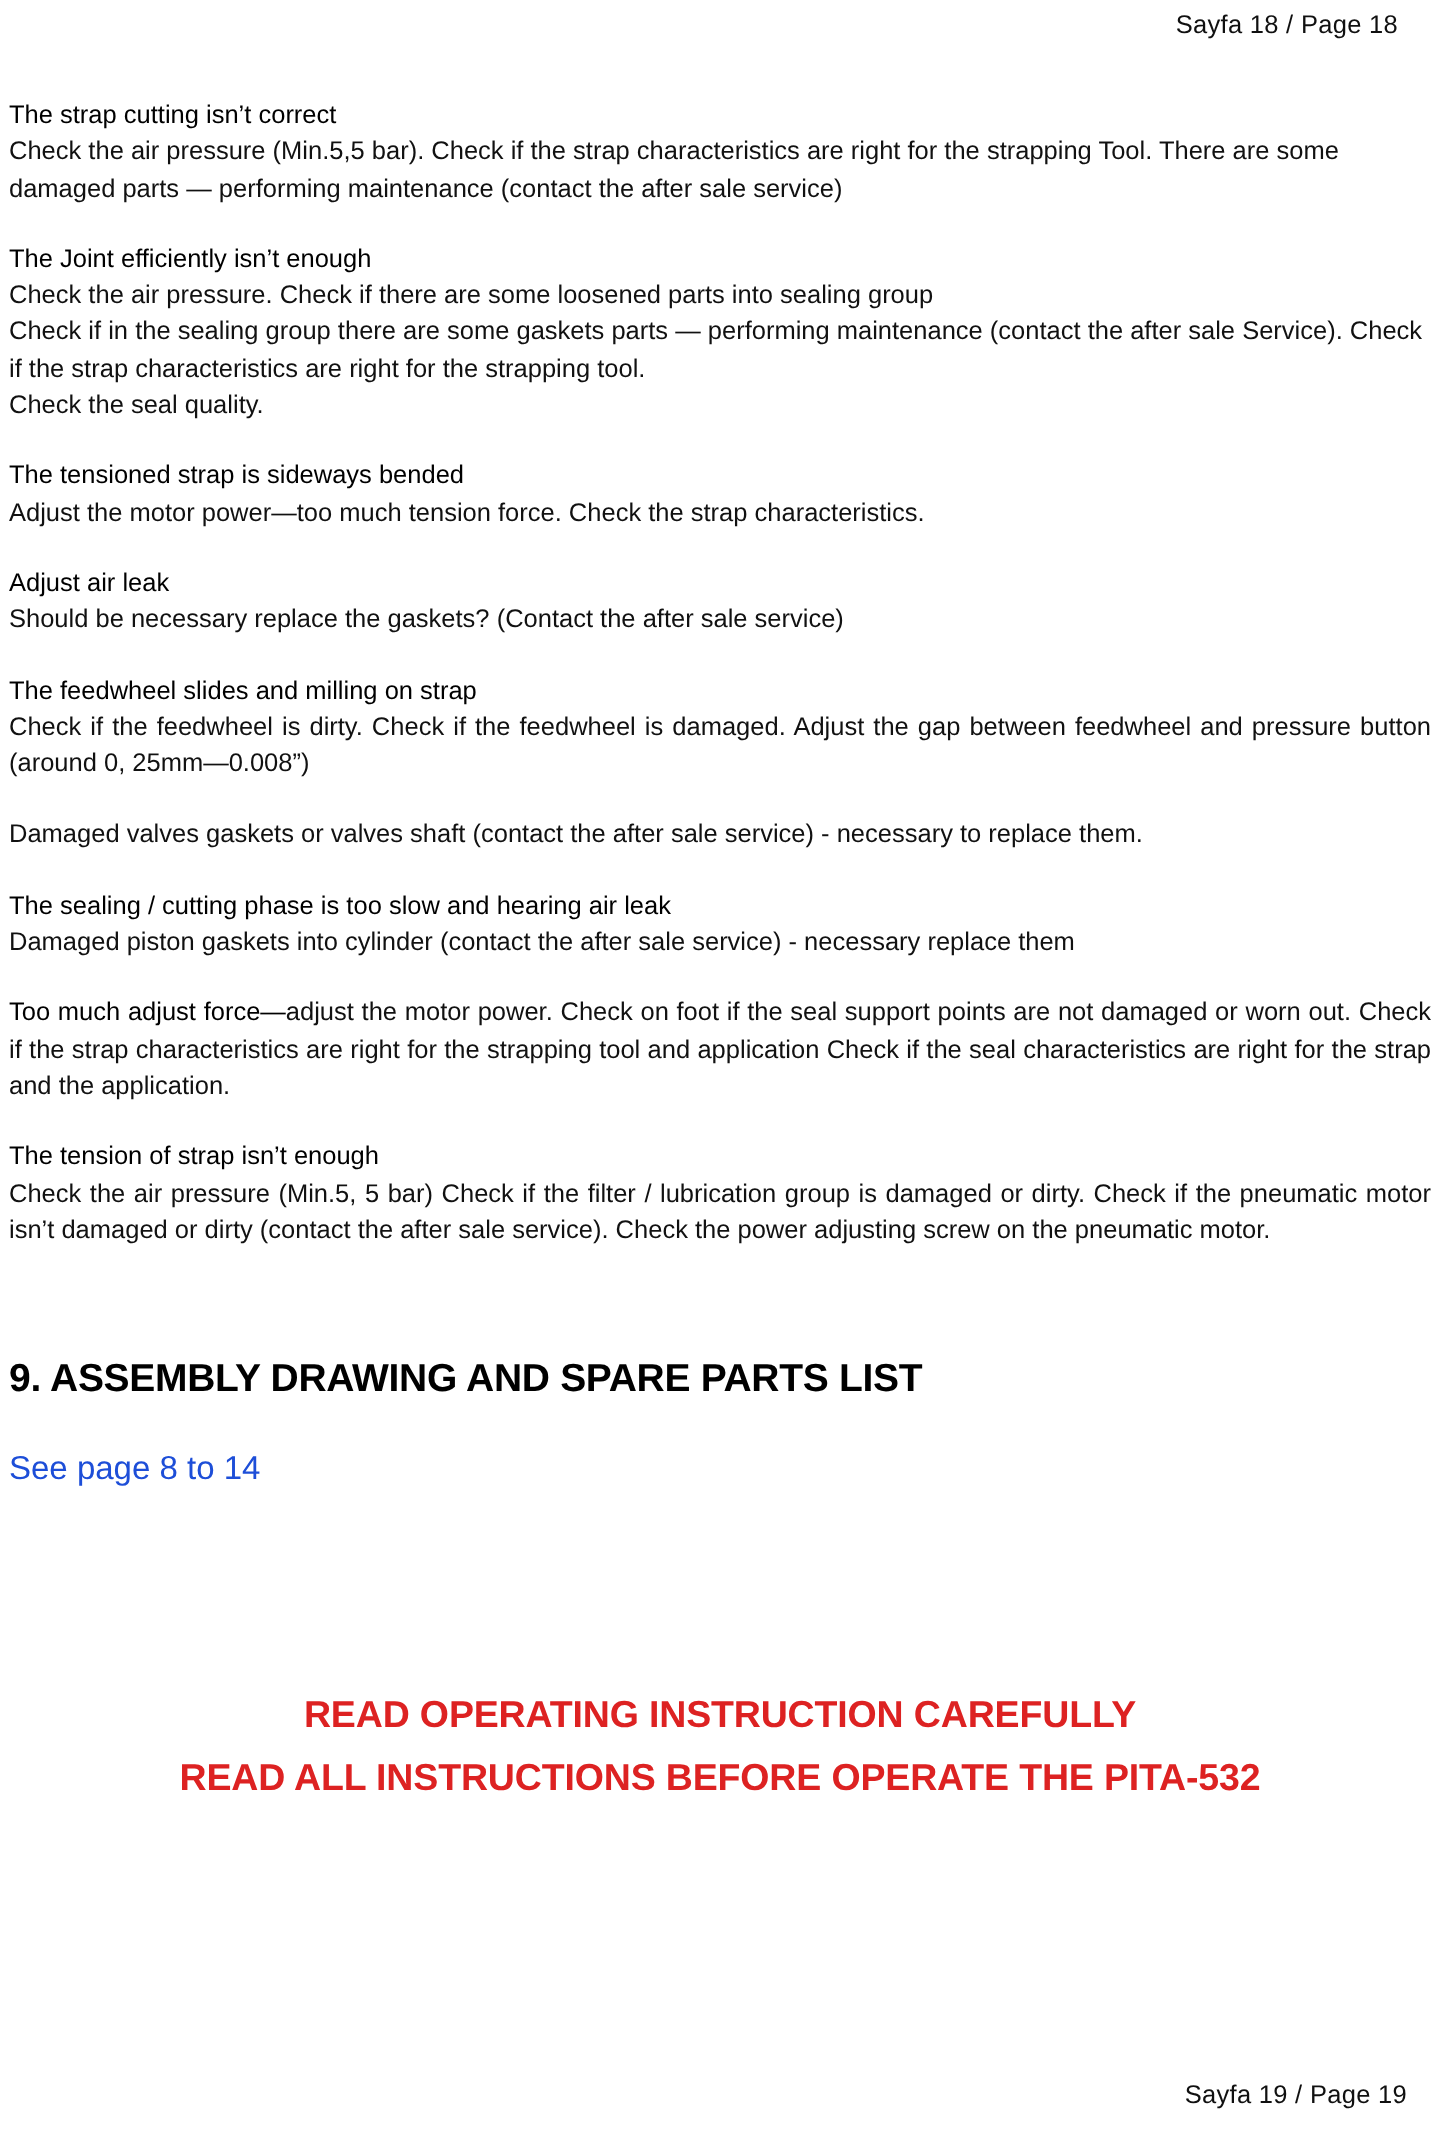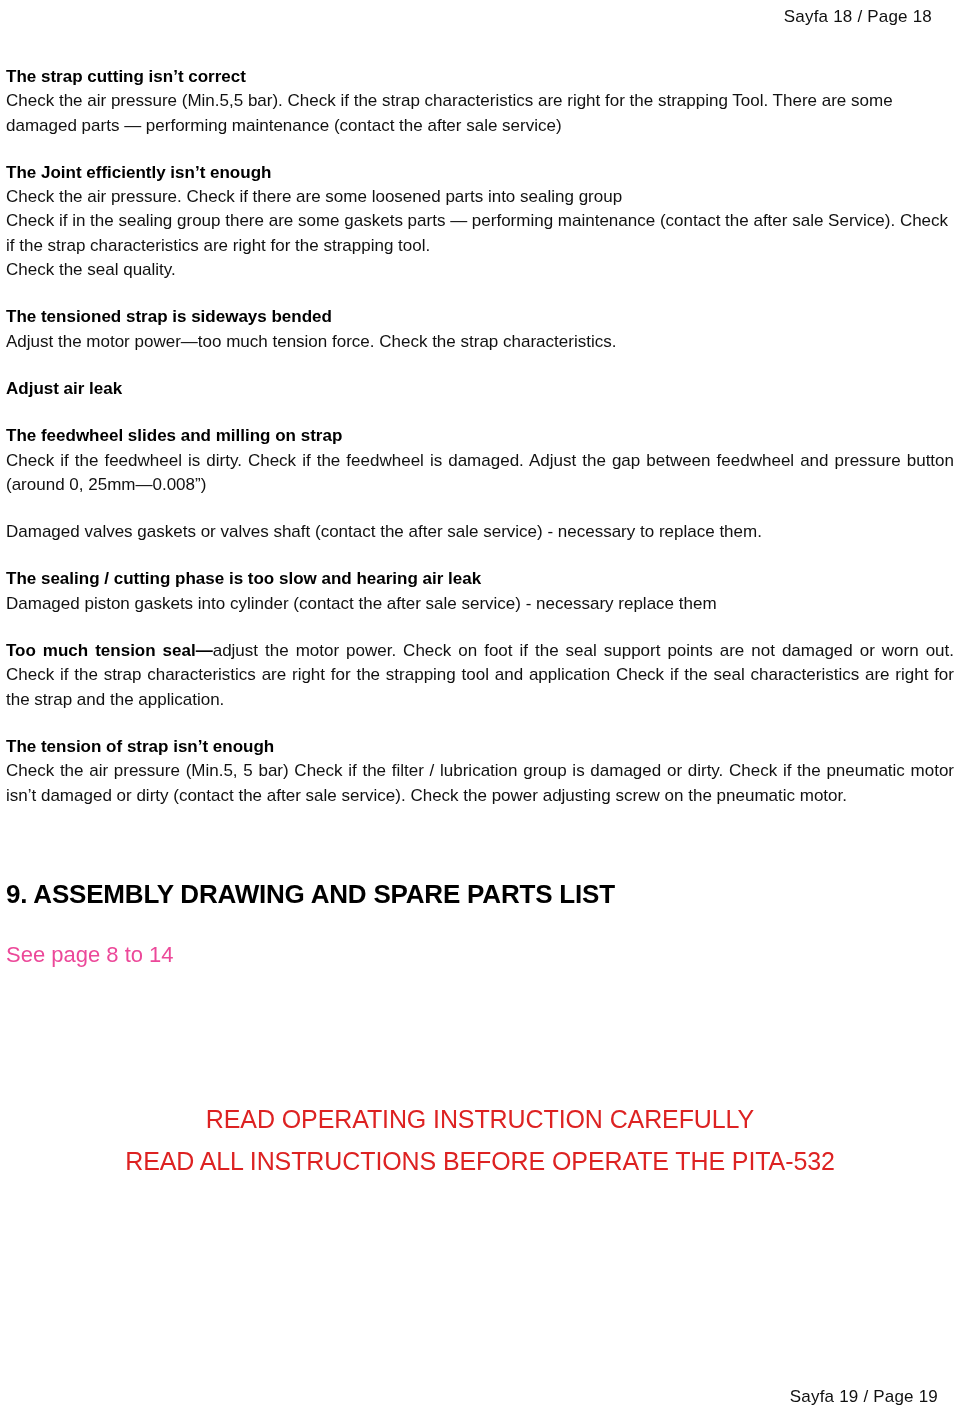--- a/index.html
+++ b/index.html
@@ -59,44 +59,44 @@
   .h-troubleshooting { margin-top: 16px; }
   .h-assembly { margin-top: 0; }
 
   
   .block {
     font-size: 17px;
     line-height: 24.3px;
     color: #111111;
   }
   .block .sub {
-    font-weight: bold;
+    font-weight: normal;
     color: #000000;
   }
   .block p {
     margin: 0;
   }
   .block p.justify {
     text-align: justify;
     text-justify: inter-word;
   }
   .block + .block { margin-top: 23px; }
 
   .t-first { margin-top: 36px; }
 
   .see-page {
     font-size: 22px;
     line-height: 30px;
     margin: 0;
-    color: #ec4899;
+    color: #1d4ed8;
   }
 
   .notice {
     text-align: center;
-    font-weight: normal;
+    font-weight: bold;
     font-size: 25px;
     line-height: 42px;
     letter-spacing: -0.1px;
   }
   .notice .line { display: block; }
 
   .spacer-assembly { height: 70px; }
   .spacer-seepage  { height: 30px; }
   .spacer-notice   { height: 128px; }
 </style>
@@ -128,20 +128,21 @@
     <p>
       <span class="sub">The tensioned strap is sideways bended</span>
     </p>
     <p>Adjust the motor power—too much tension force. Check the strap characteristics.</p>
   </div>
 
   <div class="block">
     <p>
       <span class="sub">Adjust air leak</span>
     </p>
+    <p>Should be necessary replace the gaskets? (Contact the after sale service)</p>
   </div>
 
   <div class="block">
     <p>
       <span class="sub">The feedwheel slides and milling on strap</span>
     </p>
     <p class="justify">Check if the feedwheel is dirty. Check if the feedwheel is damaged. Adjust the gap between feedwheel and pressure button (around 0, 25mm—0.008”)</p>
   </div>
 
   <div class="block">
@@ -149,21 +150,21 @@
   </div>
 
   <div class="block">
     <p>
       <span class="sub">The sealing / cutting phase is too slow and hearing air leak</span>
     </p>
     <p>Damaged piston gaskets into cylinder (contact the after sale service) - necessary replace them</p>
   </div>
 
   <div class="block">
-    <p class="justify"><span class="sub">Too much tension seal—</span><span>adjust the motor power. Check on foot if the seal support points are not damaged or worn out. Check if the strap characteristics are right for the strapping tool and application Check if the seal characteristics are right for the strap and the application.</span></p>
+    <p class="justify"><span class="sub">Too much adjust force—</span><span>adjust the motor power. Check on foot if the seal support points are not damaged or worn out. Check if the strap characteristics are right for the strapping tool and application Check if the seal characteristics are right for the strap and the application.</span></p>
   </div>
 
   <div class="block">
     <p>
       <span class="sub">The tension of strap isn’t enough</span>
     </p>
     <p class="justify">Check the air pressure (Min.5, 5 bar) Check if the filter / lubrication group is damaged or dirty. Check if the pneumatic motor isn’t damaged or dirty (contact the after sale service). Check the power adjusting screw on the pneumatic motor.</p>
   </div>
 
   <div class="spacer-assembly"></div>

